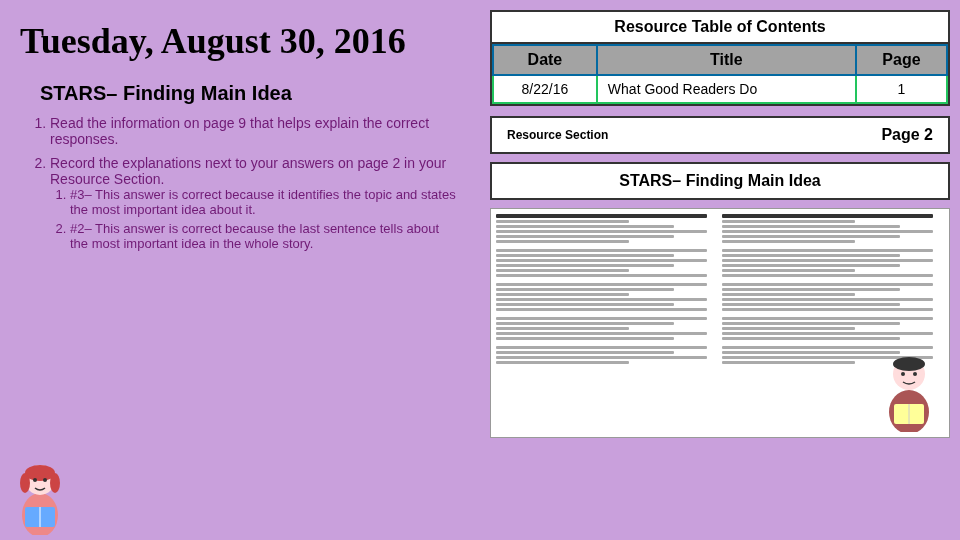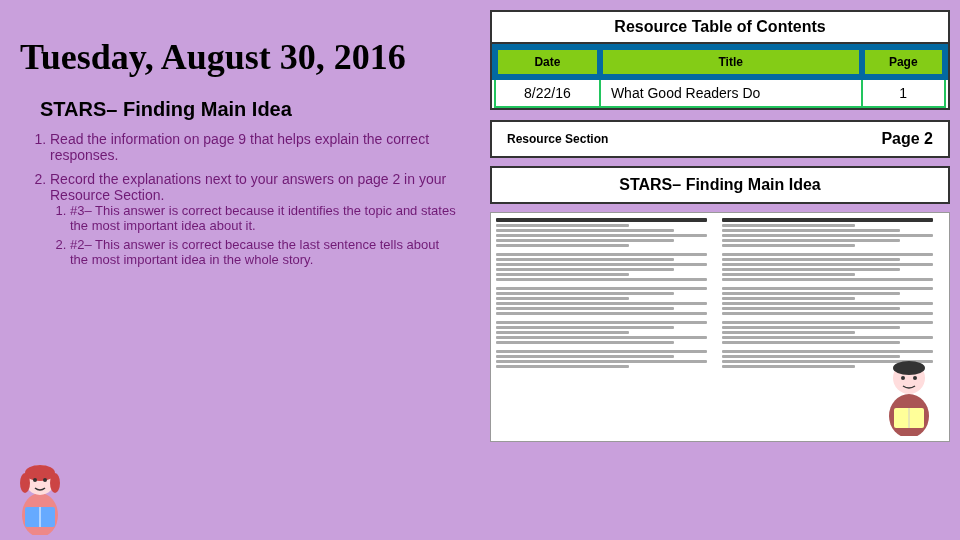--- a/index.html
+++ b/index.html
@@ -12,21 +12,21 @@
       position: relative;
     }
 
     
     .left-panel {
       position: absolute;
       left: 0; top: 0;
       width: 480px;
       height: 540px;
       background: #c9a0dc;
-      padding: 36px 20px 10px 20px;
+      padding: 20px 20px 10px 20px;
     }
 
     .date-title {
       font-size: 36px;
       font-weight: bold;
       color: #000;
       margin-bottom: 20px;
       font-family: 'Georgia', serif;
     }
 
@@ -88,24 +88,24 @@
       padding: 6px;
       border-bottom: 2px solid #333;
     }
 
     .toc-table {
       width: 100%;
       border-collapse: collapse;
     }
 
     .toc-table th {
-      background: #84cc16;
-      border: 6px solid #0369a1;
+      background: #a3a3a3;
+      border: 2px solid #0369a1;
       padding: 5px 10px;
-      font-size: 12px;
+      font-size: 16px;
       font-weight: bold;
     }
 
     .toc-table td {
       border: 2px solid #22c55e;
       padding: 5px 10px;
       font-size: 14px;
       text-align: center;
     }
 

